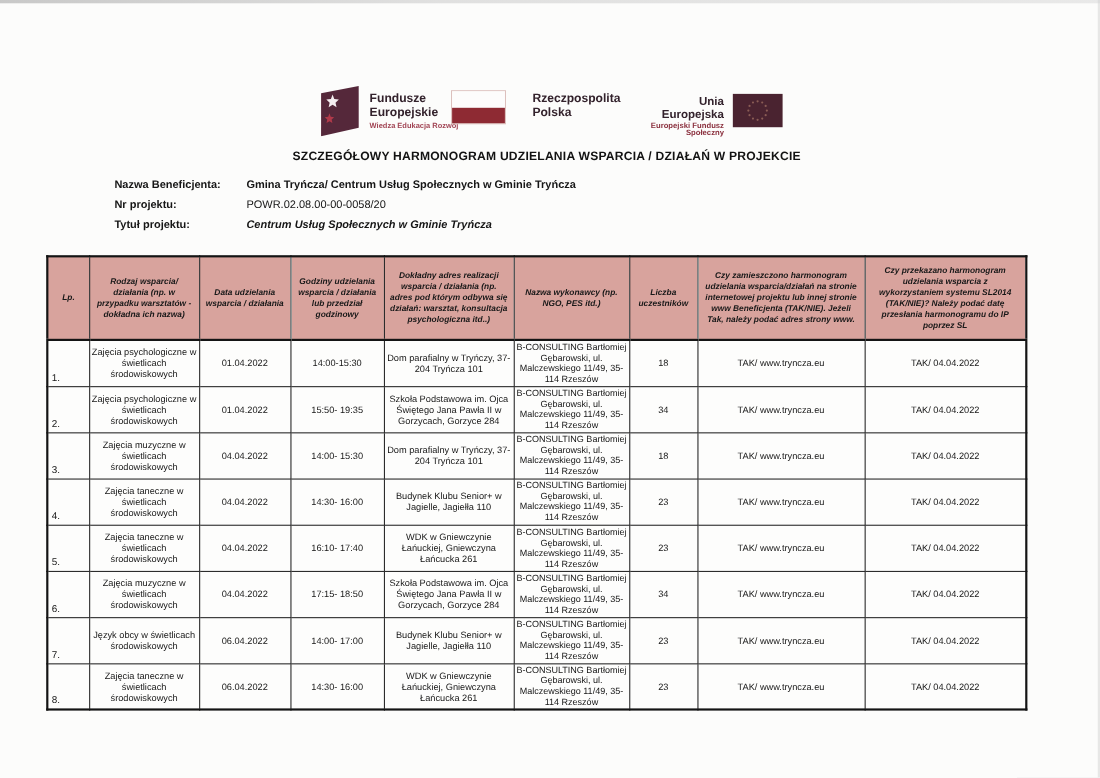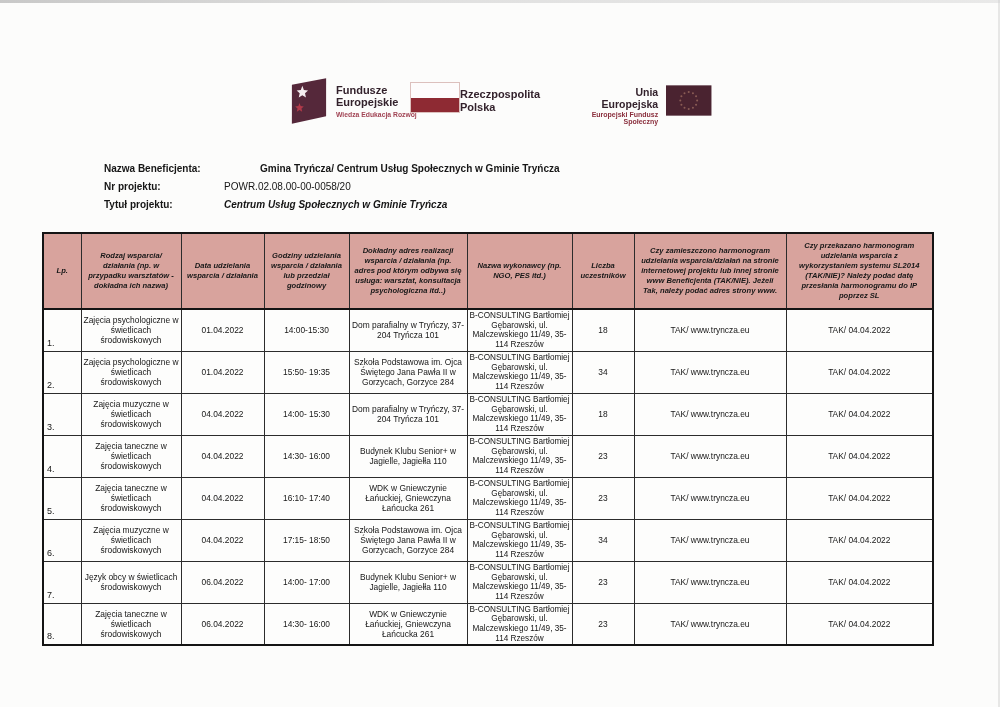--- a/index.html
+++ b/index.html
@@ -26,21 +26,21 @@
   }
 
   
   .logos { position: absolute; top: 76px; left: 290px; width: 414px; height: 52px; }
   .logo-fe { position: absolute; left: 0; top: 2px; display: flex; gap: 8px; }
   .fe-flag { width: 38px; height: 46px; }
   .fe-text { padding-top: 6px; }
   .fe-line { font-weight: bold; font-size: 11px; line-height: 1.12; color: #33222c; }
   .fe-sub  { font-size: 6.8px; font-weight: bold; color: #a14454; margin-top: 2px; }
 
-  .logo-pl { position: absolute; left: 120px; top: 6px; display: flex; gap: 0; align-items: flex-end; }
+  .logo-pl { position: absolute; left: 120px; top: 6px; display: flex; gap: 24px; align-items: flex-start; }
   .pl-flag { width: 50px; height: 31px; border: 1px solid #dcc0bd; }
   .pl-flag .white { height: 50%; background: #fdfcfc; }
   .pl-flag .red   { height: 50%; background: #8e2a33; }
   .pl-text { font-weight: bold; font-size: 11px; line-height: 1.12; color: #33222c; padding-top: 2px; }
 
   .logo-eu { position: absolute; left: 277px; top: 6px; display: flex; gap: 8px; align-items: flex-start; }
   .eu-text { text-align: right; padding-top: 4px; }
   .eu-line { font-weight: bold; font-size: 10.5px; color: #33222c; margin-left: 26px; }
   .eu-sub  { font-weight: bold; font-size: 7px; color: #8a2f3d; margin-top: 1px; }
   .eu-flag { width: 54px; height: 37px; }
@@ -48,21 +48,21 @@
   
   .doc-title {
     position: absolute; top: 136px; left: 0; width: 994px;
     text-align: center; font-weight: bold; font-size: 11px;
     letter-spacing: .2px; color: #121212;
   }
   .meta { position: absolute; top: 163px; left: 60px; width: 700px; }
   .meta-row { display: flex; margin-bottom: 7px; }
   .meta-label { width: 120px; font-weight: bold; font-size: 10px; color: #161616; margin-left: 44px; }
   .meta-value { font-size: 10px; color: #161616; padding-left: 0; }
-  .meta-value.bold { font-weight: bold; margin-left: 36px; }
+  .meta-value.bold { font-weight: bold; }
   .meta-value.bolditalic { font-weight: bold; font-style: italic; }
 
   
   .schedule {
     position: absolute; top: 232px; left: 42px;
     width: 890px; border-collapse: collapse;
     border: 2px solid #141414;
     table-layout: fixed;
   }
   .schedule th, .schedule td {
@@ -142,20 +142,21 @@
             <circle cx="22" cy="26.7" r="1.2"></circle>
           <circle cx="18.3" cy="23" r="1.2"></circle>
             <circle cx="17" cy="18" r="1.2"></circle>
           <circle cx="18.3" cy="13" r="1.2"></circle>
             <circle cx="22" cy="9.3" r="1.2"></circle>
         </g>
       </svg>
     </div>
   </div>
 
+  <div class="doc-title">SZCZEGÓŁOWY HARMONOGRAM UDZIELANIA WSPARCIA / DZIAŁAŃ W PROJEKCIE</div>
 
   <div class="meta">
     <div class="meta-row">
       <div class="meta-label">Nazwa Beneficjenta:</div>
       <div class="meta-value bold">Gmina Tryńcza/ Centrum Usług Społecznych w Gminie Tryńcza</div>
     </div>
     <div class="meta-row">
       <div class="meta-label">Nr projektu:</div>
       <div class="meta-value">POWR.02.08.00-00-0058/20</div>
     </div>
@@ -176,21 +177,21 @@
       <col style="width:62px">
         <col style="width:152px">
         <col style="width:147px">
     </colgroup>
     <thead>
       <tr>
         <th>Lp.</th>
         <th>Rodzaj wsparcia/ działania (np. w przypadku warsztatów - dokładna ich nazwa)</th>
         <th>Data udzielania wsparcia / działania</th>
         <th>Godziny udzielania wsparcia / działania lub przedział godzinowy</th>
-        <th>Dokładny adres realizacji wsparcia / działania (np. adres pod którym odbywa się usługa: warsztat, konsultacja psychologiczna itd..)</th>
+        <th>Dokładny adres realizacji wsparcia / działania (np. adres pod którym odbywa się działań: warsztat, konsultacja psychologiczna itd..)</th>
         <th>Nazwa wykonawcy (np. NGO, PES itd.)</th>
         <th>Liczba uczestników</th>
         <th>Czy zamieszczono harmonogram udzielania wsparcia/działań na stronie internetowej projektu lub innej stronie www Beneficjenta (TAK/NIE). Jeżeli Tak, należy podać adres strony www.</th>
         <th>Czy przekazano harmonogram udzielania wsparcia z wykorzystaniem systemu SL2014 (TAK/NIE)? Należy podać datę przesłania harmonogramu do IP poprzez SL</th>
       </tr>
     </thead>
     <tbody>
 
         <tr>
           <td class="lp">1.</td>

